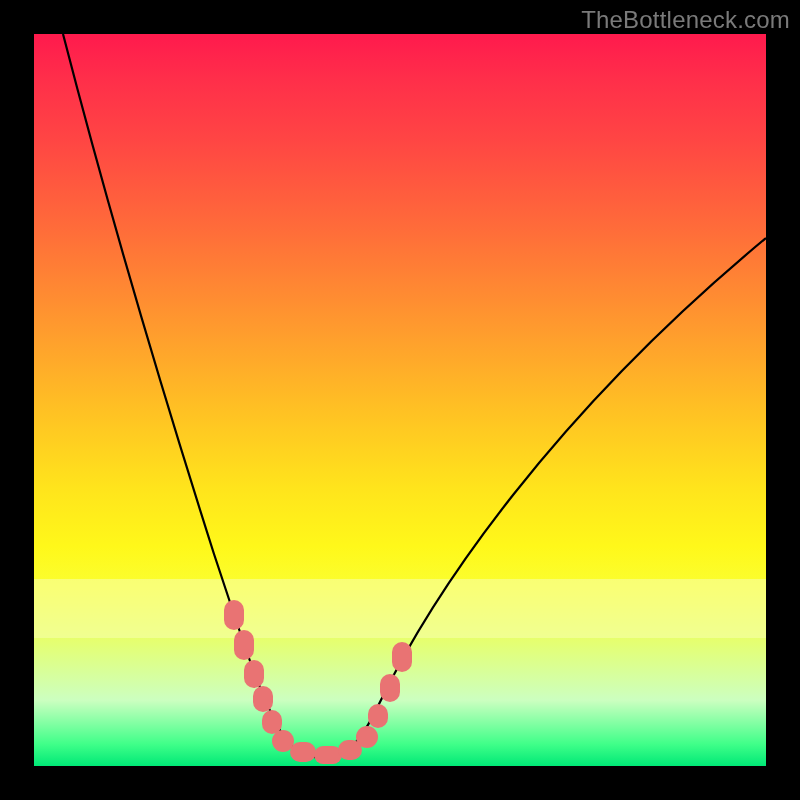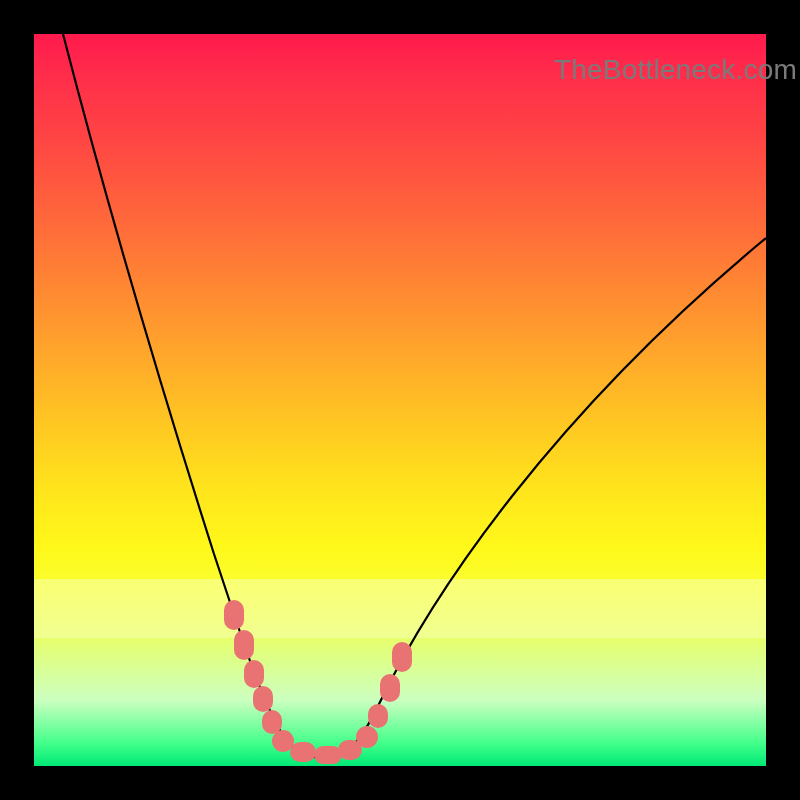--- a/index.html
+++ b/index.html
@@ -64,26 +64,25 @@
     stroke-width: 2.2;
   }
   .blob {
     position: absolute;
     background: #e97373;
     border-radius: 999px;
   }
   .watermark {
     position: absolute;
     top: 6px;
-    right: 3px;
+    right: 10px;
     color: #7a7a7a;
     font-family: Arial, Helvetica, sans-serif;
-    font-size: 28px;
+    font-size: 24px;
     letter-spacing: 0.2px;
-    margin-top: 48px;
   }
 </style>
 </head>
 <body>
 
 <div class="frame">
   <div class="plot">
     <div class="gradient"></div>
     <div class="lemon-band"></div>
 

